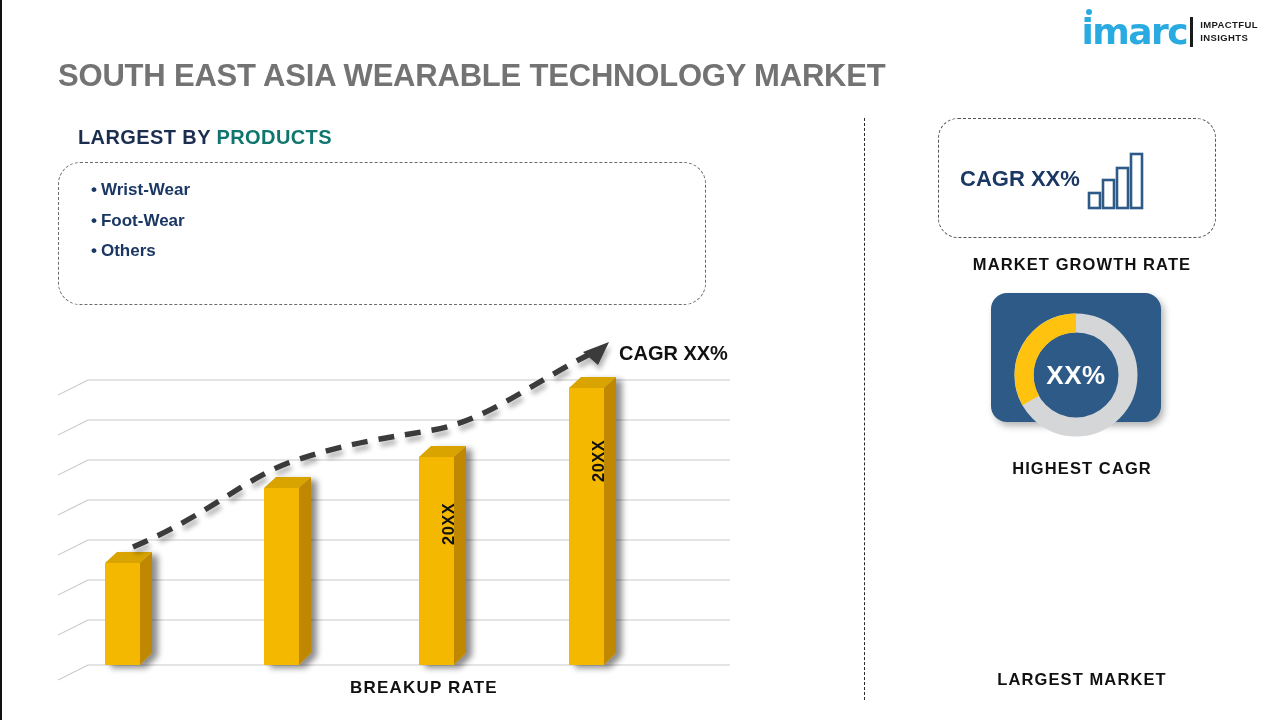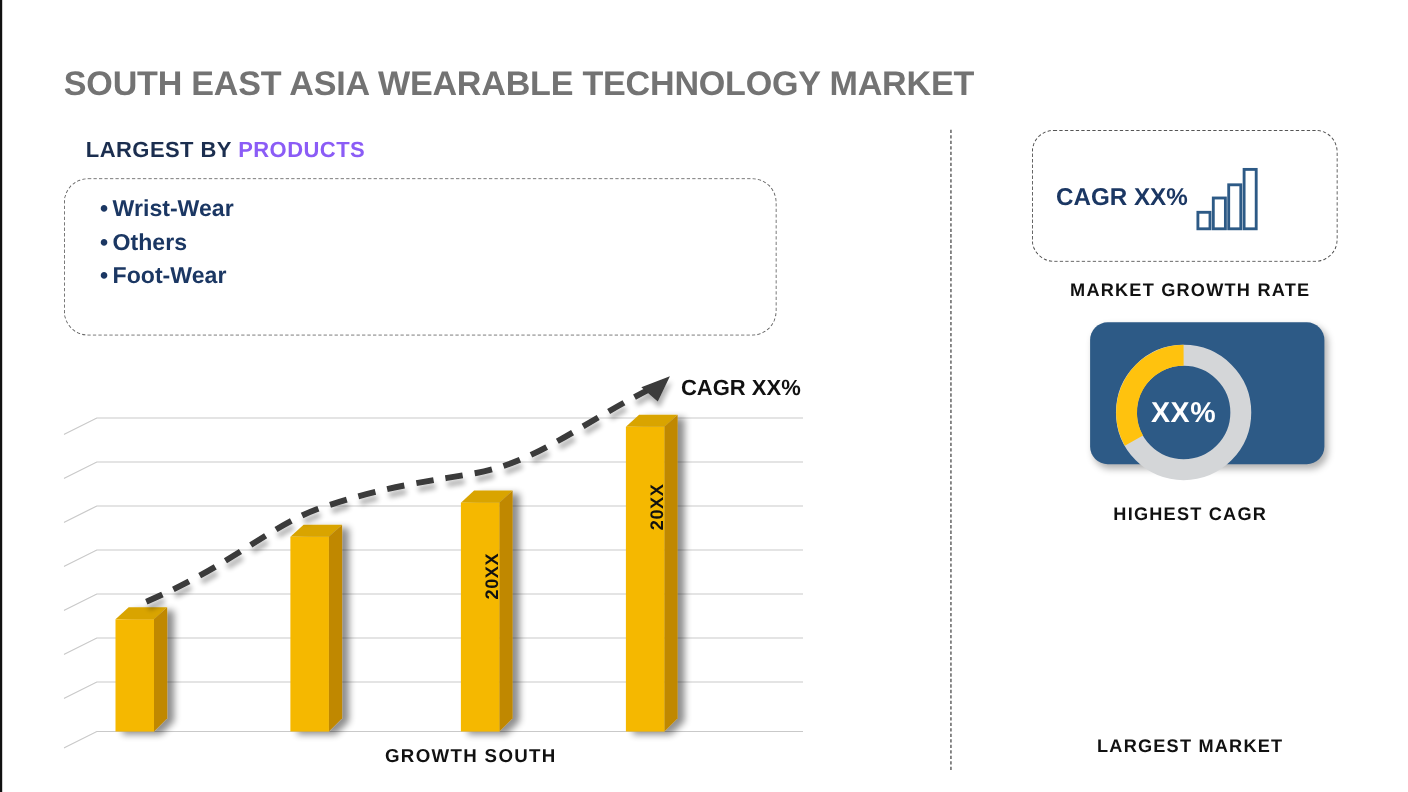--- a/index.html
+++ b/index.html
@@ -36,30 +36,30 @@
     position:absolute;left:56px;top:58px;
     font-size:31px;font-weight:bold;color:#737373;
     letter-spacing:-0.2px;white-space:nowrap;
   }
 
   
   .breakup-head{
     position:absolute;left:76px;top:126px;
     font-size:20px;font-weight:bold;color:#1b2e4f;letter-spacing:.4px;
   }
-  .breakup-head .hl{color:#8b5cf6;}
+  .breakup-head .hl{color:#0f766e;}
 
   
   .prod-box{
     position:absolute;left:56px;top:162px;width:648px;height:143px;
     border:1.6px dashed #6b6b6b;border-radius:22px;box-sizing:border-box;
   }
   .prod-list{position:absolute;left:32px;top:12px;}
   .prod-item{
-    font-size:21px;font-weight:bold;color:#1b3763;
+    font-size:17px;font-weight:bold;color:#1b3763;
     line-height:30.5px;white-space:nowrap;
   }
   .prod-item .bul{margin-right:4px;}
 
   
   .chart{position:absolute;left:56px;top:330px;width:690px;height:355px;}
   .chart svg{position:absolute;left:0;top:0;}
   .cagr-lab{
     position:absolute;left:561px;top:12px;
     font-size:20px;font-weight:bold;color:#111;white-space:nowrap;
@@ -99,48 +99,56 @@
     font-size:16.5px;font-weight:bold;color:#111;letter-spacing:1.1px;
   }
   .cap1{top:255px;}
   .cap2{top:459px;}
   .cap3{top:670px;}
 
   .tile{
     position:absolute;left:109px;width:170px;height:129px;
     background:#2d5a86;border-radius:16px;
     box-shadow:3px 4px 7px rgba(0,0,0,.30);
-    padding-left:43px;
   }
   .tile1{top:293px;}
   .tile2{top:501px;}
   .tile svg{position:absolute;left:0;top:0;}
   .tile-val{
     position:absolute;left:0;top:0;width:170px;height:165px;
     display:flex;align-items:center;justify-content:center;
     color:#fff;font-size:26px;font-weight:bold;letter-spacing:.5px;
   }
 </style>
 </head>
 <body>
 
 <div class="page">
 
+  <div class="logo">
+    <div class="logo-word">imarc</div>
+    <div class="logo-dot"></div>
+    <div class="logo-bar"></div>
+    <div class="logo-tag">
+      <div>IMPACTFUL</div>
+      <div>INSIGHTS</div>
+    </div>
+  </div>
 
   <div class="title">SOUTH EAST ASIA WEARABLE TECHNOLOGY MARKET</div>
 
   <div class="breakup-head">
     <span>LARGEST BY </span><span class="hl">PRODUCTS</span>
   </div>
 
   <div class="prod-box">
     <div class="prod-list">
       <div class="prod-item"><span class="bul">•</span><span>Wrist-Wear</span></div>
+      <div class="prod-item"><span class="bul">•</span><span>Foot-Wear</span></div>
       <div class="prod-item"><span class="bul">•</span><span>Others</span></div>
-      <div class="prod-item"><span class="bul">•</span><span>Foot-Wear</span></div>
     </div>
   </div>
 
   <div class="chart">
     <svg width="690" height="355">
       <defs>
         <filter id="bshadow" x="-60%" y="-60%" width="260%" height="260%">
           <feGaussianBlur in="SourceAlpha" stdDeviation="3.2"></feGaussianBlur>
           <feOffset dx="6" dy="3" result="o"></feOffset>
           <feComponentTransfer in="o">
@@ -202,21 +210,21 @@
       <g filter="url(#lshadow)">
         <path d="M75 217 C 150 185, 185 150, 230 133 C 290 112, 330 108, 375 100 C 430 90, 470 55, 536 22" fill="none" stroke="#3a3a3a" stroke-width="5.4" stroke-linecap="butt" stroke-dasharray="16 11"></path>
         <polygon points="551,12 525,22 540,35" fill="#3a3a3a"></polygon>
       </g>
     </svg>
 
     <div class="bar-lab" style="left:381px;top:215px;">20XX</div>
     <div class="bar-lab" style="left:531px;top:152px;">20XX</div>
 
     <div class="cagr-lab">CAGR XX%</div>
-    <div class="growth-lab">GROWTH SOUTH</div>
+    <div class="growth-lab">BREAKUP RATE</div>
   </div>
 
   <div class="divider"></div>
 
   <div class="rc">
 
     <div class="growth-box">
       <div class="growth-txt">
         <div>CAGR XX%</div>
       </div>

